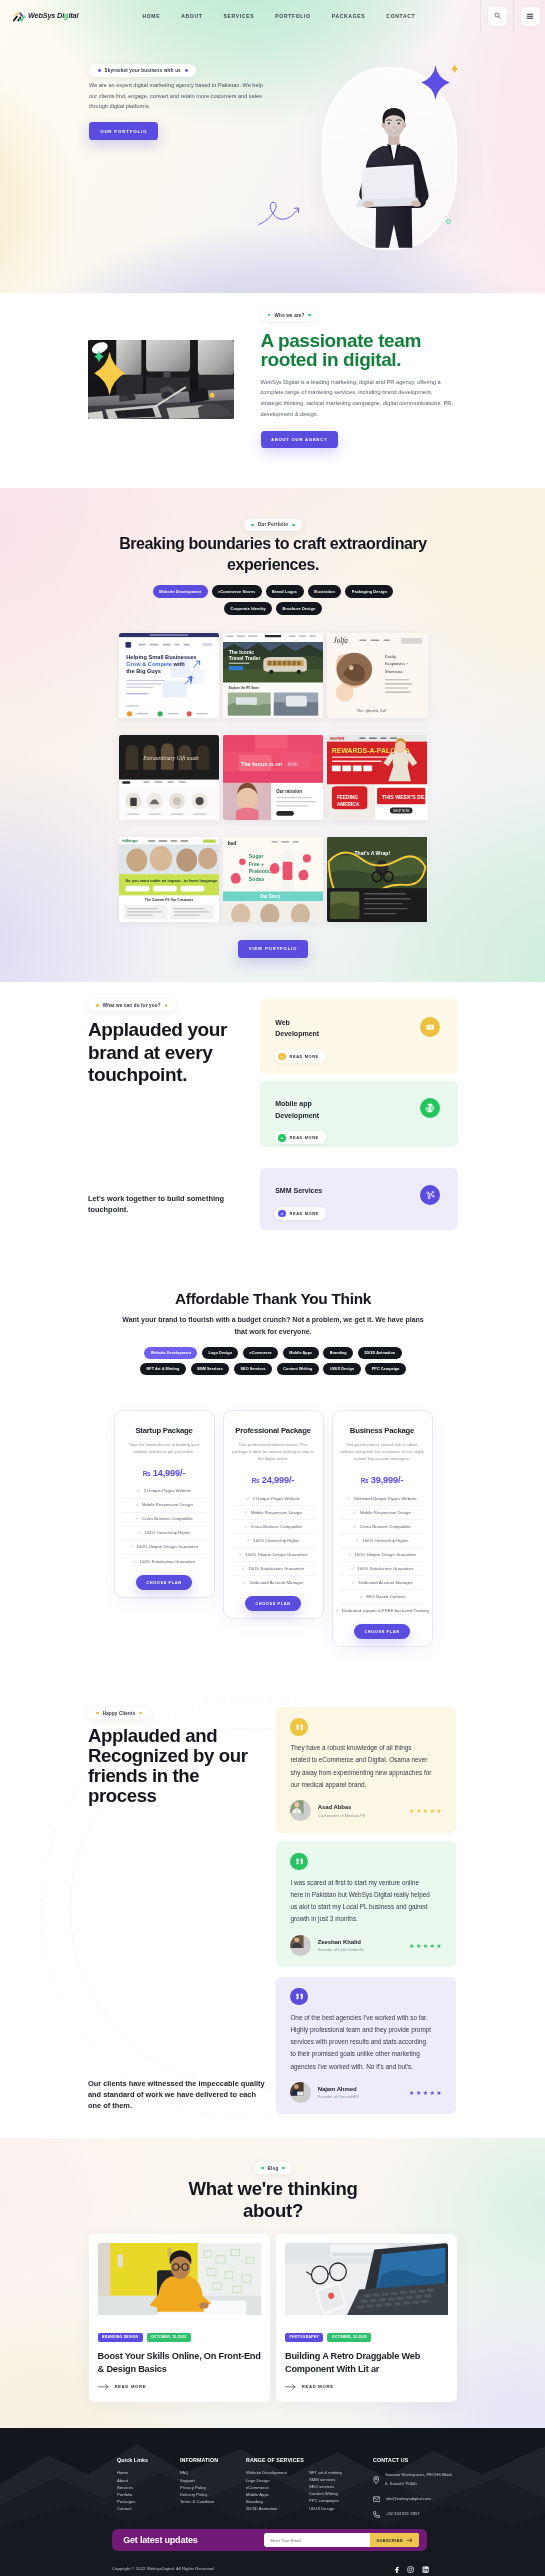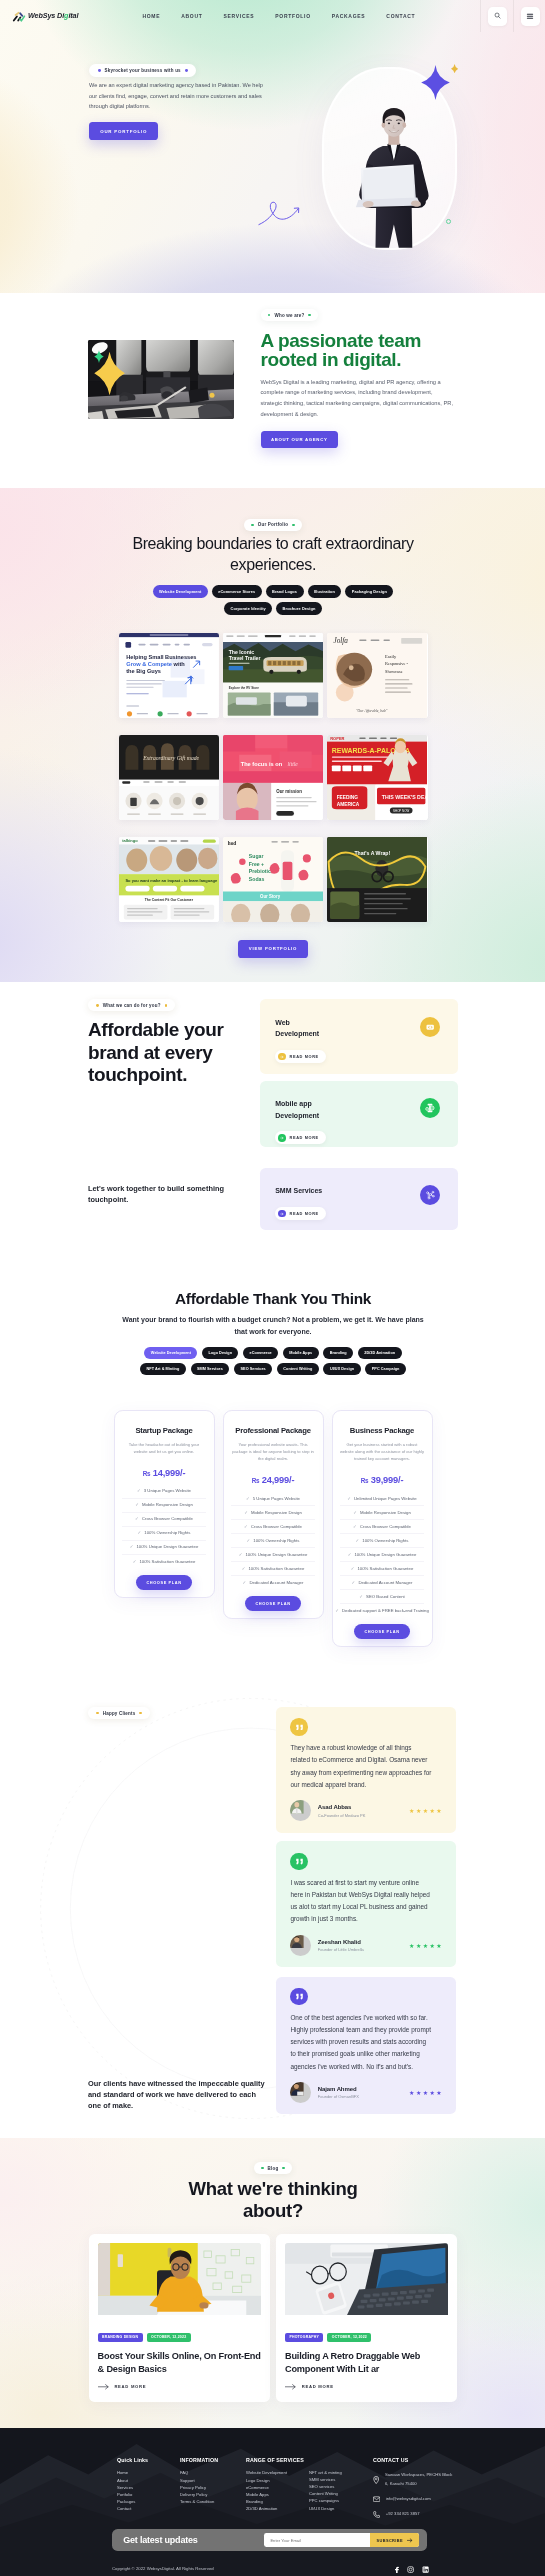--- a/index.html
+++ b/index.html
@@ -66,39 +66,39 @@
   .portfolio{position:relative;padding:26px 0 24px 0;overflow:hidden;
     background:
       radial-gradient(ellipse 289px 265px at -2% 8%, #fbe3e9 0%, rgba(251,227,233,0) 72%),
       radial-gradient(ellipse 265px 289px at 102% 18%, #faf2dd 0%, rgba(250,242,221,0) 74%),
       radial-gradient(ellipse 305px 257px at 103% 96%, #cdeddb 0%, rgba(205,237,219,0) 74%),
       radial-gradient(ellipse 257px 265px at -3% 92%, #dedaf4 0%, rgba(222,218,244,0) 74%),
       radial-gradient(ellipse 337px 241px at 50% 52%, #f6f1f5 0%, rgba(246,241,245,0) 80%),
       linear-gradient(150deg,#fae9ee 0%,#f9f3e8 38%,#f4f3f6 62%,#e9f3ec 100%);
   }
   .sec-center{text-align:center;}
-  .portfolio h2{margin-top:3.2px;font-size:16px;line-height:1.28;font-weight:400;color:#15171f;letter-spacing:-0.4px;
+  .portfolio h2{margin-top:3.2px;font-size:16px;line-height:1.28;font-weight:700;color:#15171f;letter-spacing:-0.4px;
     width:337px;margin-left:auto;margin-right:auto;}
   .chips{display:flex;flex-wrap:wrap;justify-content:center;gap:4px;width:266px;margin:9.6px auto 0;}
   .chip{background:#14161d;color:#fff;border-radius:13px;padding:4px 6.4px;font-size:3.9px;font-weight:700;letter-spacing:0.1px;white-space:nowrap;}
   .chip.active{background:#5b4ce0;}
   .grid{width:309px;margin:18.5px auto 0;display:grid;grid-template-columns:repeat(3,1fr);column-gap:4px;row-gap:17px;}
   .thumb{height:85px;border-radius:2.4px;overflow:hidden;background:#fff;position:relative;box-shadow:0 1.6px 6.4px rgba(60,50,110,.07);}
   .btn-center{display:block;width:fit-content;margin:17.6px auto 0;background:#5b4ce0;color:#fff;border-radius:3.6px;
     padding:6.4px 11.2px;font-size:4.3px;font-weight:700;letter-spacing:0.8px;text-decoration:none;box-shadow:0 4.8px 13px rgba(91,76,224,.25);}
 
   
   .services{background:#fff;padding:17.6px 0 19px;display:flex;}
   .svc-left{margin-left:88px;width:160px;display:flex;flex-direction:column;}
   .pill3{display:inline-flex;align-items:center;gap:4px;background:#fff;border-radius:16px;padding:3.6px 8px;
     box-shadow:0 1.6px 7.2px rgba(110,95,40,0.11);width:fit-content;}
   .pill3 .dot{width:2.8px;height:2.8px;border-radius:50%;background:#ecbb3c;}
   .pill3 .txt{font-size:4.5px;font-weight:700;color:#2d3240;letter-spacing:0.2px;}
   .svc-left h2{margin-top:8px;font-size:19px;line-height:1.165;font-weight:700;color:#15171f;letter-spacing:-0.4px;white-space:nowrap;}
-  .svc-note{margin-top:auto;margin-bottom:24px;font-size:7.4px;line-height:1.46;font-weight:700;color:#23262f;white-space:nowrap;}
+  .svc-note{margin-top:auto;margin-bottom:14px;font-size:7.4px;line-height:1.46;font-weight:700;color:#23262f;white-space:nowrap;}
   .svc-right{margin-left:12px;width:198px;display:flex;flex-direction:column;}
   .svc-card{border-radius:5.6px;padding:17.6px 15.2px 0;position:relative;}
   .svc-card h3{font-size:7px;line-height:1.62;font-weight:700;color:#1c1f29;width:59px;}
   .svc-more{display:inline-flex;align-items:center;gap:4px;background:#fff;border-radius:11.2px;padding:2.8px 7.2px 2.8px 2.8px;
     margin-top:10.4px;box-shadow:0 1.6px 5.6px rgba(0,0,0,0.05);width:fit-content;}
   .svc-more .circ{width:7.6px;height:7.6px;flex:0 0 7.6px;border-radius:50%;display:flex;align-items:center;justify-content:center;}
   .svc-more .lbl{font-size:3.9px;font-weight:700;letter-spacing:0.6px;color:#2a2e3a;white-space:nowrap;}
   .svc-ico{position:absolute;right:17.6px;top:17.6px;width:20px;height:20px;border-radius:50%;display:flex;align-items:center;justify-content:center;}
 
   
@@ -165,21 +165,21 @@
   .rm .lbl{font-size:4.2px;font-weight:700;letter-spacing:0.7px;color:#2a2e3a;}
 
   
   .footer{position:relative;background:#14161d;padding:29px 0 0;overflow:hidden;}
   .footer-cols{position:relative;z-index:2;width:340px;margin:0 auto 0 117px;display:flex;}
   .fcol{}
   .fcol h4{font-size:5.3px;font-weight:700;color:#fff;letter-spacing:0.1px;margin-bottom:8.8px;white-space:nowrap;}
   .fcol a{display:block;font-size:4.2px;color:#c7cad3;text-decoration:none;margin-bottom:3px;line-height:1.0;white-space:nowrap;}
   .fcontact .crow{display:flex;align-items:center;gap:5.6px;margin-bottom:7.2px;}
   .fcontact .ctxt{font-size:4.2px;line-height:1.95;color:#c7cad3;width:69px;}
-  .newsletter{position:relative;z-index:2;width:315px;margin:3.2px auto 0 112px;background:#737373;border-radius:5.6px;
+  .newsletter{position:relative;z-index:2;width:315px;margin:3.2px auto 0 112px;background:#701a75;border-radius:5.6px;
     height:22.5px;display:flex;align-items:center;padding:0 8px;}
   .nl-title{font-size:9px;font-weight:700;color:#fff;letter-spacing:-0.2px;margin-left:3.2px;}
   .nl-form{margin-left:auto;display:flex;align-items:center;background:#fff;border-radius:2.4px;height:14.4px;width:155px;overflow:hidden;}
   .nl-input{flex:1;border:none;outline:none;font-size:4.1px;color:#9aa0ad;padding-left:6.4px;font-family:"Liberation Sans",sans-serif;background:transparent;}
   .nl-btn{background:#eec64f;height:14.4px;display:flex;align-items:center;gap:4px;padding:0 6.4px;
     font-size:3.9px;font-weight:700;color:#1d1f27;letter-spacing:0.4px;border:none;cursor:pointer;font-family:"Liberation Sans",sans-serif;}
   .foot-bot{position:relative;z-index:2;width:317px;margin:0 auto 0 112px;padding:9.6px 0 9.6px;display:flex;align-items:center;}
   .copyright{font-size:4.3px;color:#bdc0c9;}
   .socials{margin-left:auto;display:flex;gap:7.2px;align-items:center;}
 </style>
@@ -669,21 +669,21 @@
   <a class="btn-center" href="#" data-name="view-portfolio-button">VIEW PORTFOLIO</a>
 </section>
 
 <section class="services" data-name="services-section">
   <div class="svc-left" data-name="services-intro">
     <div class="pill3" data-name="services-badge">
       <span class="dot" data-name="services-badge-dot-left"></span>
       <span class="txt" data-name="services-badge-label">What we can do for you?</span>
       <span class="dot" data-name="services-badge-dot-right"></span>
     </div>
-    <h2 data-name="services-title"><span>Affordable your</span><br><span>brand at every</span><br><span>touchpoint.</span></h2>
+    <h2 data-name="services-title"><span>Applauded your</span><br><span>brand at every</span><br><span>touchpoint.</span></h2>
     <div class="svc-note" data-name="services-footnote"><span>Let's work together to build something</span><br><span>touchpoint.</span></div>
   </div>
   <div class="svc-right" data-name="services-cards">
     <div class="svc-card c1" style="background:#fdf8e8" data-name="service-card-web-development">
       <h3 data-name="service-card-title">Web Development</h3>
       <div class="svc-more" data-name="service-read-more-button">
         <span class="circ" style="background:#edc13f" data-name="arrow-circle-icon">
           <svg width="4" height="4" viewBox="0 0 12 12" data-name="arrow-right-icon">
                 <path d="M2 6 H9 M6.2 3 L9.4 6 L6.2 9" stroke="#fff" stroke-width="1.5" fill="none" stroke-linecap="round" stroke-linejoin="round"></path>
               </svg>
@@ -883,21 +883,22 @@
   <svg class="testi-deco" width="337" height="449" viewBox="0 0 420 560" data-name="decorative-circle">
     <circle cx="330" cy="280" r="262" fill="none" stroke="#ececed" stroke-width="0.8" stroke-dasharray="3 5"></circle>
     <circle cx="330" cy="280" r="225" fill="none" stroke="#f1f1f3" stroke-width="0.8"></circle>
   </svg>
   <div class="testi-left" data-name="testimonials-intro">
     <div class="pill3" data-name="testimonials-badge">
       <span class="dot" data-name="testimonials-badge-dot-left"></span>
       <span class="txt" data-name="testimonials-badge-label">Happy Clients</span>
       <span class="dot" data-name="testimonials-badge-dot-right"></span>
     </div>
-    <div class="testi-note" data-name="testimonials-footnote"><span>Our clients have witnessed the impeccable quality</span><br><span>and standard of work we have delivered to each</span><br><span>one of make.</span></div>
+    <h2 data-name="testimonials-title"><span>Applauded and</span><br><span>Recognized by our</span><br><span>friends in the</span><br><span>process</span></h2>
+    <div class="testi-note" data-name="testimonials-footnote"><span>Our clients have witnessed the impeccable quality</span><br><span>and standard of work we have delivered to each</span><br><span>one of them.</span></div>
   </div>
   <div class="testi-right" data-name="testimonial-cards">
     <div class="tcard t1" style="background:#fcf7e4" data-name="testimonial-card-asad-abbas">
       <div class="tq" style="background:#eec542" data-name="quote-icon">
             <svg width="7.2" height="6.4" viewBox="0 0 18 16" data-name="quote-mark-icon">
               <path d="M2 16 Q6.4 16 6.4 11.4 L6.4 2 L0.6 2 L0.6 8.4 L3 8.4 Q3 12.2 0.4 12.2 Z M12.6 16 Q17 16 17 11.4 L17 2 L11.2 2 L11.2 8.4 L13.6 8.4 Q13.6 12.2 11 12.2 Z" fill="#fff"></path>
             </svg>
           </div>
       <p data-name="testimonial-quote"><span>They have a robust knowledge of all things</span><br><span>related to eCommerce and Digital. Osama never</span><br><span>shy away from experimenting new approaches for</span><br><span>our medical apparel brand.</span></p>
       <div class="trow" data-name="testimonial-author-row">

